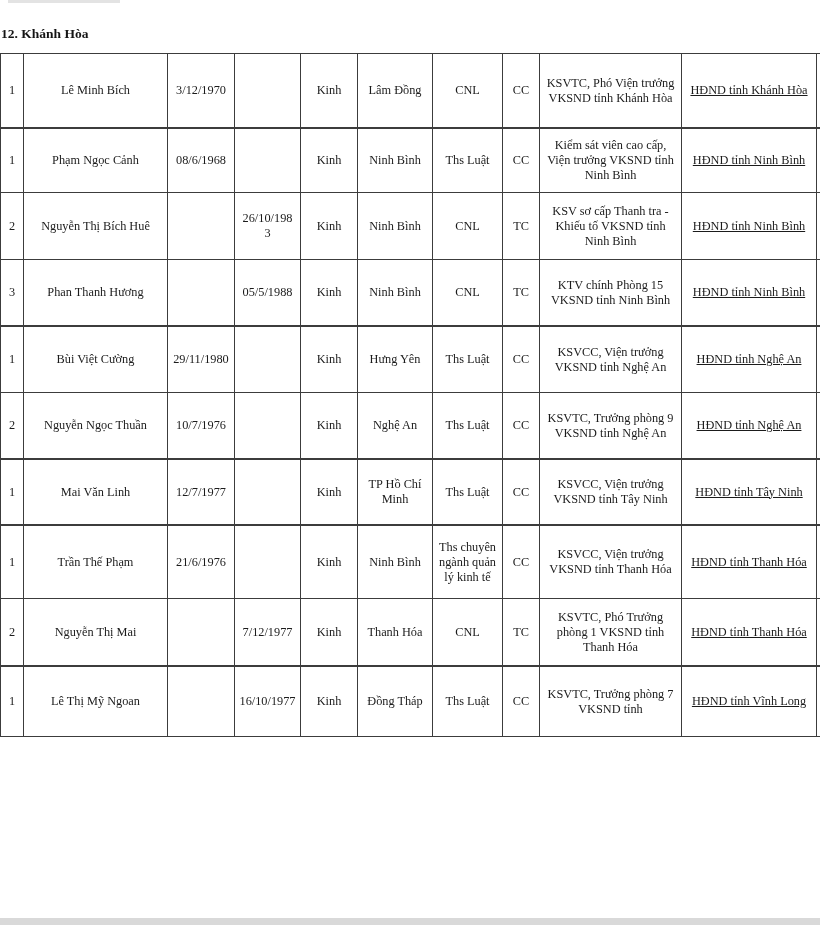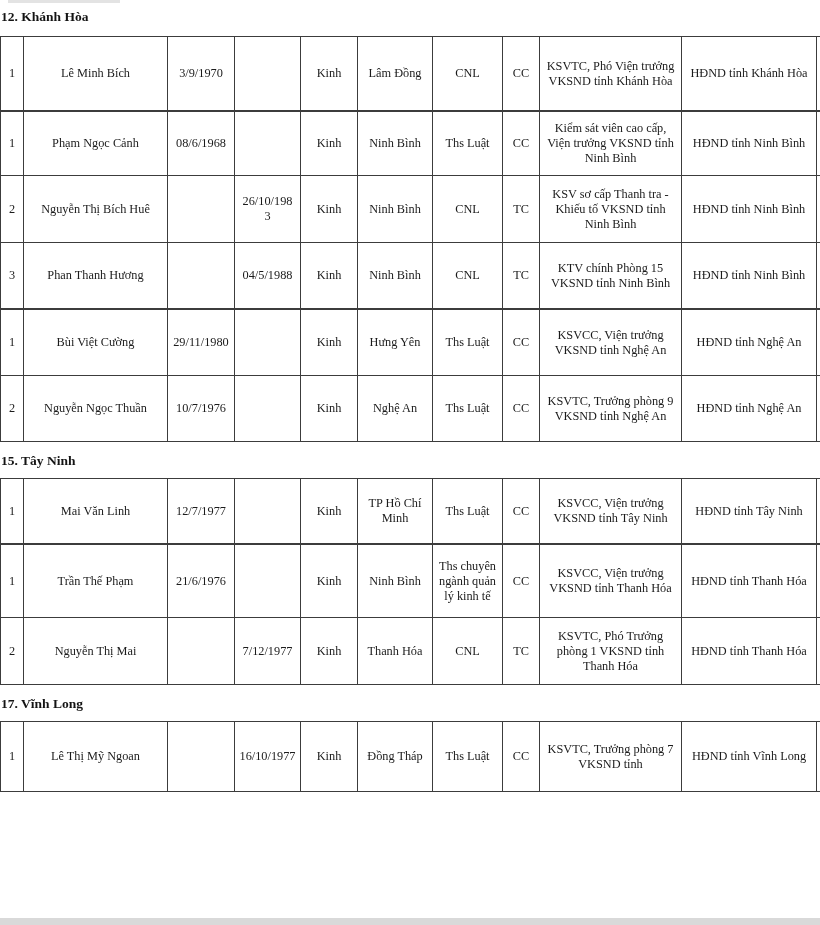--- a/index.html
+++ b/index.html
@@ -9,21 +9,21 @@
   }
   body {
     width: 820px;
     height: 925px;
     overflow: hidden;
     position: relative;
     font-family: "Liberation Serif", "DejaVu Serif", serif;
     color: #1b1b1b;
   }
   #doc {
-    padding-top: 7px;
+    padding-top: 24px;
   }
   .section-heading {
     font-weight: bold;
     font-size: 13.5px;
     line-height: 17px;
     margin: 10px 0 9px 1px;
     color: #141414;
   }
   .section:first-child .section-heading { margin-top: 1px; }
   .section:first-child table { margin-top: 11px; }
@@ -40,21 +40,21 @@
     line-height: 1.22;
     padding: 1px 2px;
     overflow: hidden;
     overflow-wrap: break-word;
   }
   td.col1 {
     text-align: left;
     padding-left: 5px;
   }
   td.col8 { padding: 1px 4px; }
-  td.col9 { padding: 1px 9px; font-size: 12px; }
+  td.col9 { padding: 1px 9px; font-size: 12px; text-decoration: underline; }
   
   .sec-1 td.col3 { padding: 1px 7px; overflow-wrap: anywhere; }
   
   .sec-4 tr:first-child td.col6 .cin {
     max-height: 70px;
     overflow: hidden;
   }
   .cin { width: 100%; }
   .top-artifact {
     position: absolute;
@@ -93,21 +93,21 @@
         </colgroup>
         <tbody>
           <tr style="height: 74px;">
             <td class="col0">
               <div class="cin">1</div>
             </td>
             <td class="col1">
               <div class="cin">Lê Minh Bích</div>
             </td>
             <td class="col2">
-              <div class="cin">3/9/1970</div>
+              <div class="cin">3/12/1970</div>
             </td>
             <td class="col3">
               <div class="cin"></div>
             </td>
             <td class="col4">
               <div class="cin">Kinh</div>
             </td>
             <td class="col5">
               <div class="cin">Lâm Đồng</div>
             </td>
@@ -214,21 +214,21 @@
             <td class="col0">
               <div class="cin">3</div>
             </td>
             <td class="col1">
               <div class="cin">Phan Thanh Hương</div>
             </td>
             <td class="col2">
               <div class="cin"></div>
             </td>
             <td class="col3">
-              <div class="cin">04/5/1988</div>
+              <div class="cin">05/5/1988</div>
             </td>
             <td class="col4">
               <div class="cin">Kinh</div>
             </td>
             <td class="col5">
               <div class="cin">Ninh Bình</div>
             </td>
             <td class="col6">
               <div class="cin">CNL</div>
             </td>
@@ -325,21 +325,20 @@
             </td>
             <td class="col9">
               <div class="cin">HĐND tỉnh Nghệ An</div>
             </td>
             <td class="col10"></td>
           </tr>
         </tbody>
       </table>
     </div>
     <div class="section sec-3">
-      <div class="section-heading">15. Tây Ninh</div>
       <table class="personnel">
         <colgroup>
           <col style="width: 23px;">
           <col style="width: 144px;">
           <col style="width: 67px;">
           <col style="width: 66px;">
           <col style="width: 57px;">
           <col style="width: 75px;">
           <col style="width: 70px;">
           <col style="width: 37px;">
@@ -463,21 +462,20 @@
             </td>
             <td class="col9">
               <div class="cin">HĐND tỉnh Thanh Hóa</div>
             </td>
             <td class="col10"></td>
           </tr>
         </tbody>
       </table>
     </div>
     <div class="section sec-5">
-      <div class="section-heading">17. Vĩnh Long</div>
       <table class="personnel">
         <colgroup>
           <col style="width: 23px;">
           <col style="width: 144px;">
           <col style="width: 67px;">
           <col style="width: 66px;">
           <col style="width: 57px;">
           <col style="width: 75px;">
           <col style="width: 70px;">
           <col style="width: 37px;">

